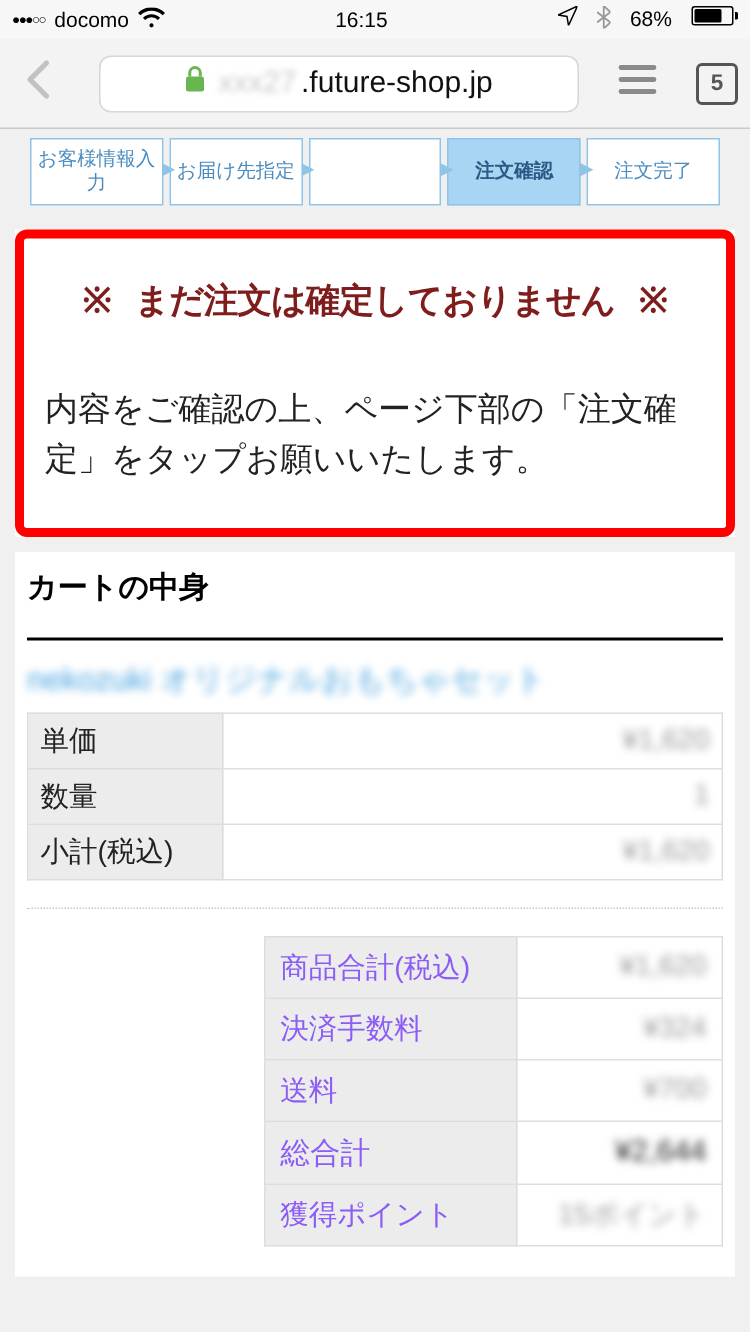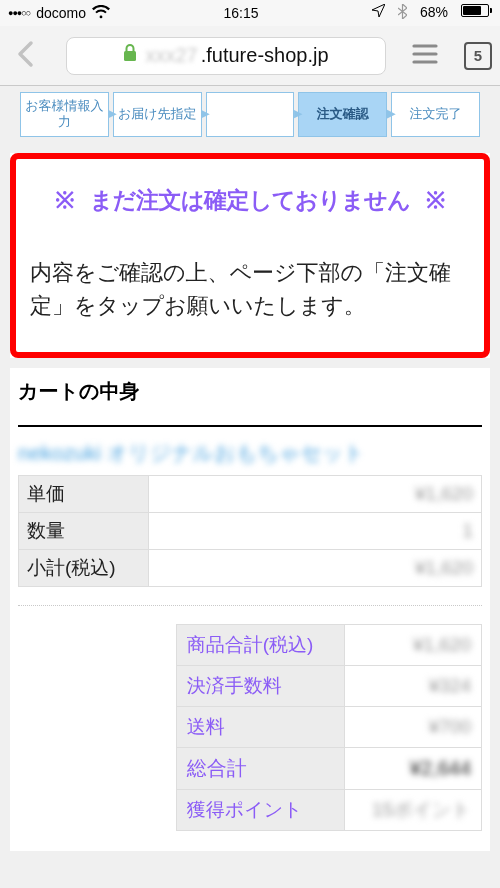--- a/index.html
+++ b/index.html
@@ -49,21 +49,21 @@
     min-height:42px; display:flex; align-items:center; justify-content:center;
   }
   .step.active { background:#a9d5f5; color:#2a5a85; font-weight:600;}
   .step-arrow { position:absolute; right:-9px; top:50%; transform:translateY(-50%); color:#8fc4e8; font-size:11px; z-index:1;}
   .step:last-child .step-arrow{display:none;}
   .notice-wrap { background:#fff; margin:0 10px 10px; }
   .notice {
     border:6px solid #ff0000; border-radius:8px;
     padding:24px 14px 30px; margin-top:6px; background:#fff;
   }
-  .notice-title { color:#8b5cf6; font-size:23px; font-weight:700; text-align:center; letter-spacing:-0.5px;}
+  .notice-title { color:#7f1d1d; font-size:23px; font-weight:700; text-align:center; letter-spacing:-0.5px;}
   .notice-sym { margin:0 10px; }
   .notice-body { margin-top:40px; font-size:22px; line-height:1.5; color:#222; text-align:left;}
   .cart { background:#fff; margin:0 10px; padding:10px 8px 20px;}
   .cart h2 { font-size:20px; font-weight:700; border-bottom:2px solid #000; padding-bottom:20px; margin-bottom:12px;}
   .product-name { color:#4aa3e0; font-size:21px; filter: blur(3px); margin:6px 0 8px; }
   table.item { width:100%; border-collapse:collapse; font-size:19px;}
   table.item th { background:#ececec; text-align:left; font-weight:400; padding:5px 8px; width:130px; border:1px solid #ddd; color:#222;}
   table.item td { padding:5px 8px; text-align:right; border:1px solid #ddd;}
   .blur-val { filter: blur(3px); color:#999; font-weight:500;}
   .dotted-sep { border-top:1px dotted #c9c9c9; margin:18px 0;}

